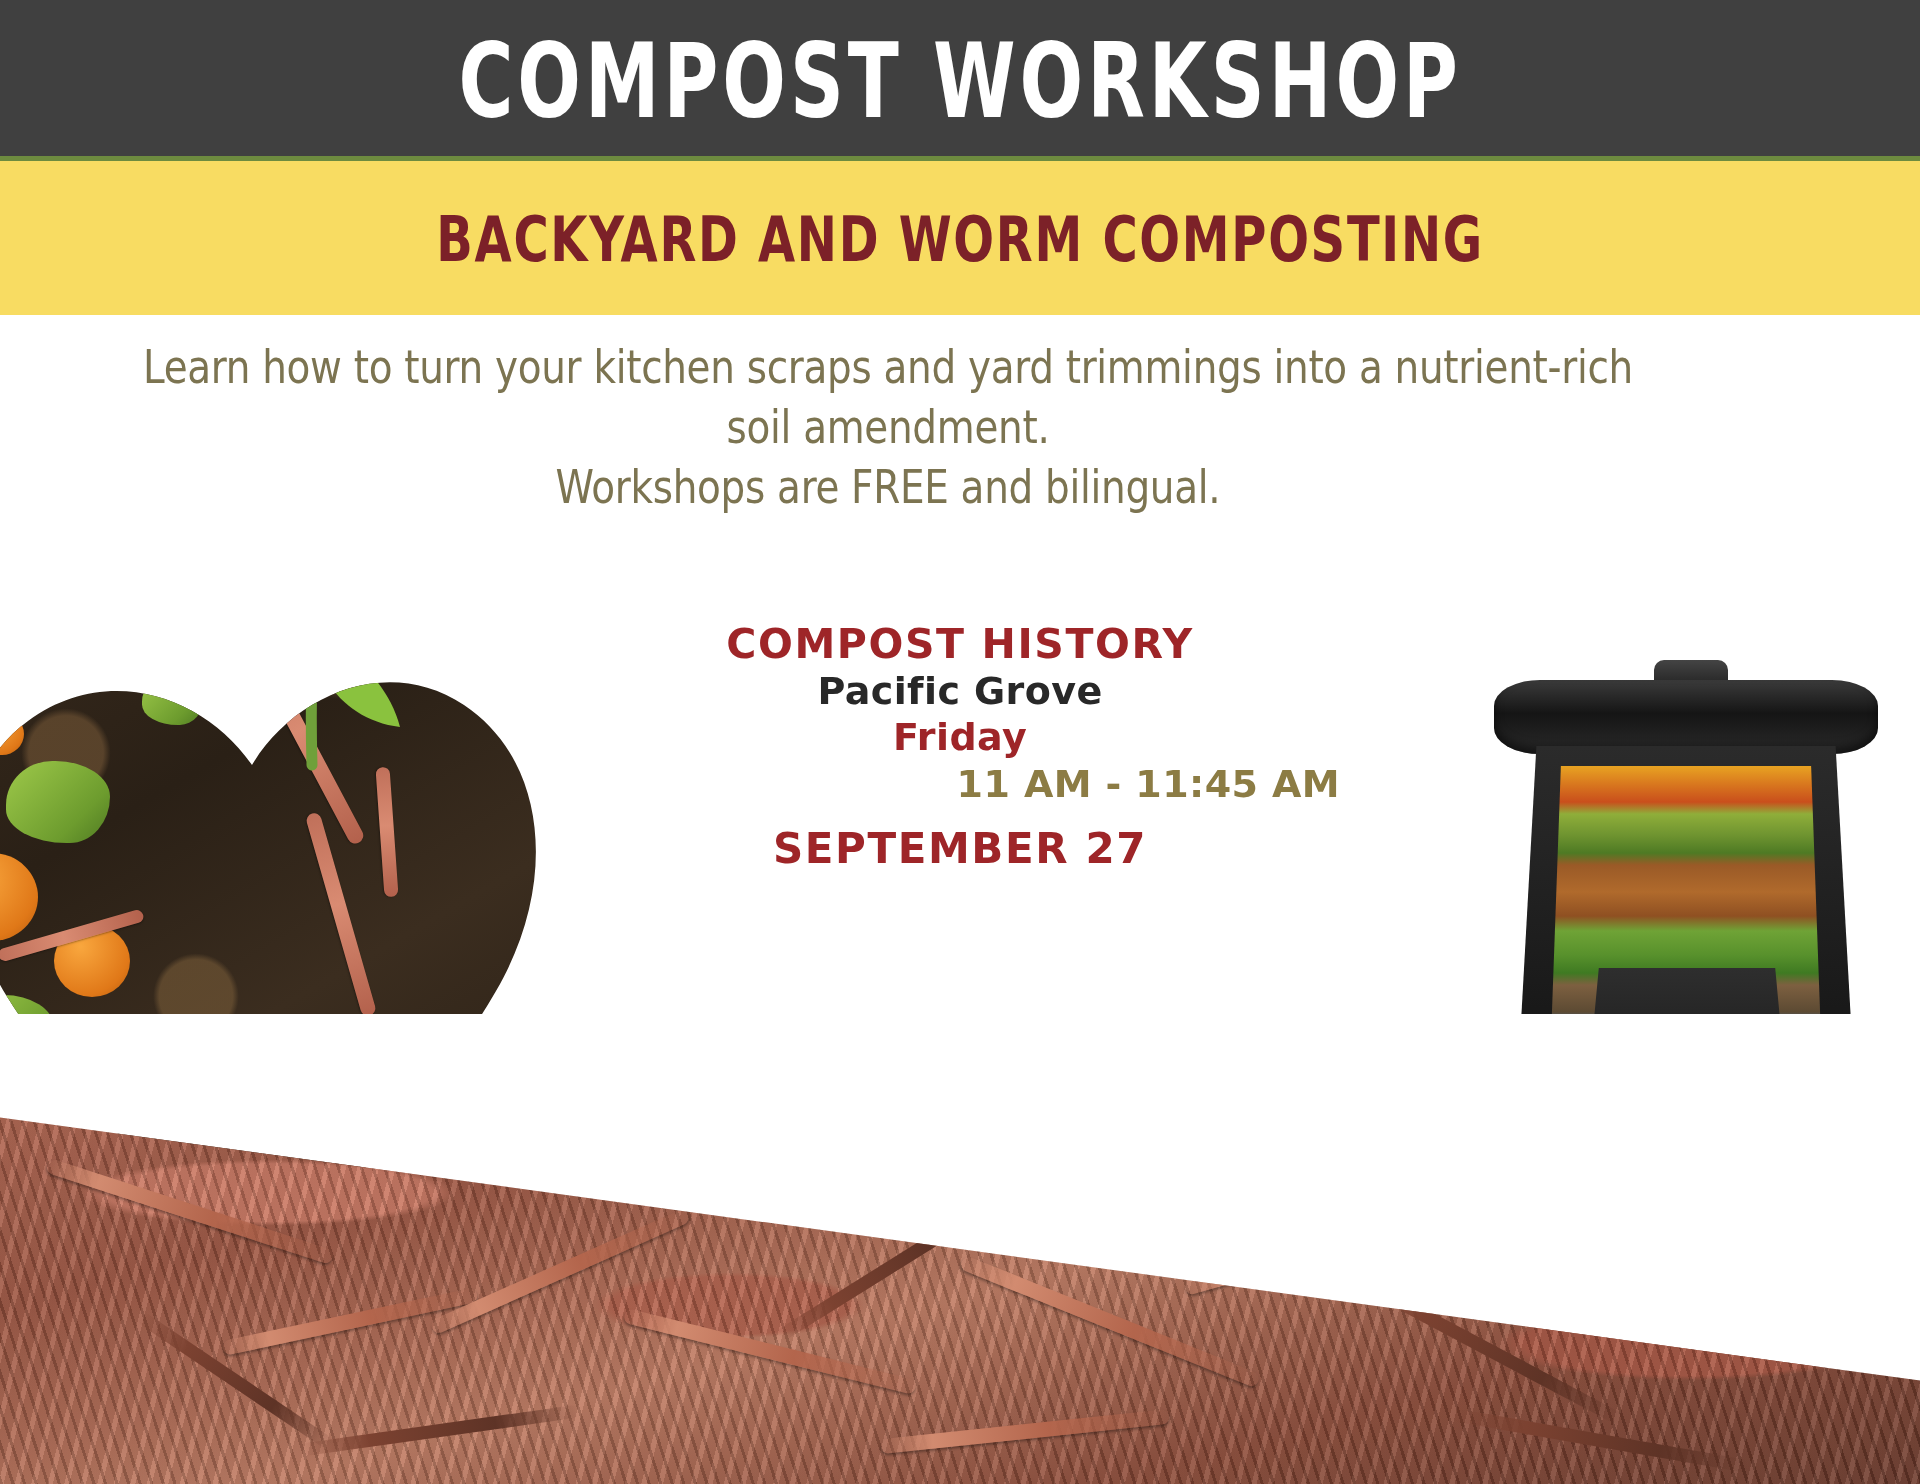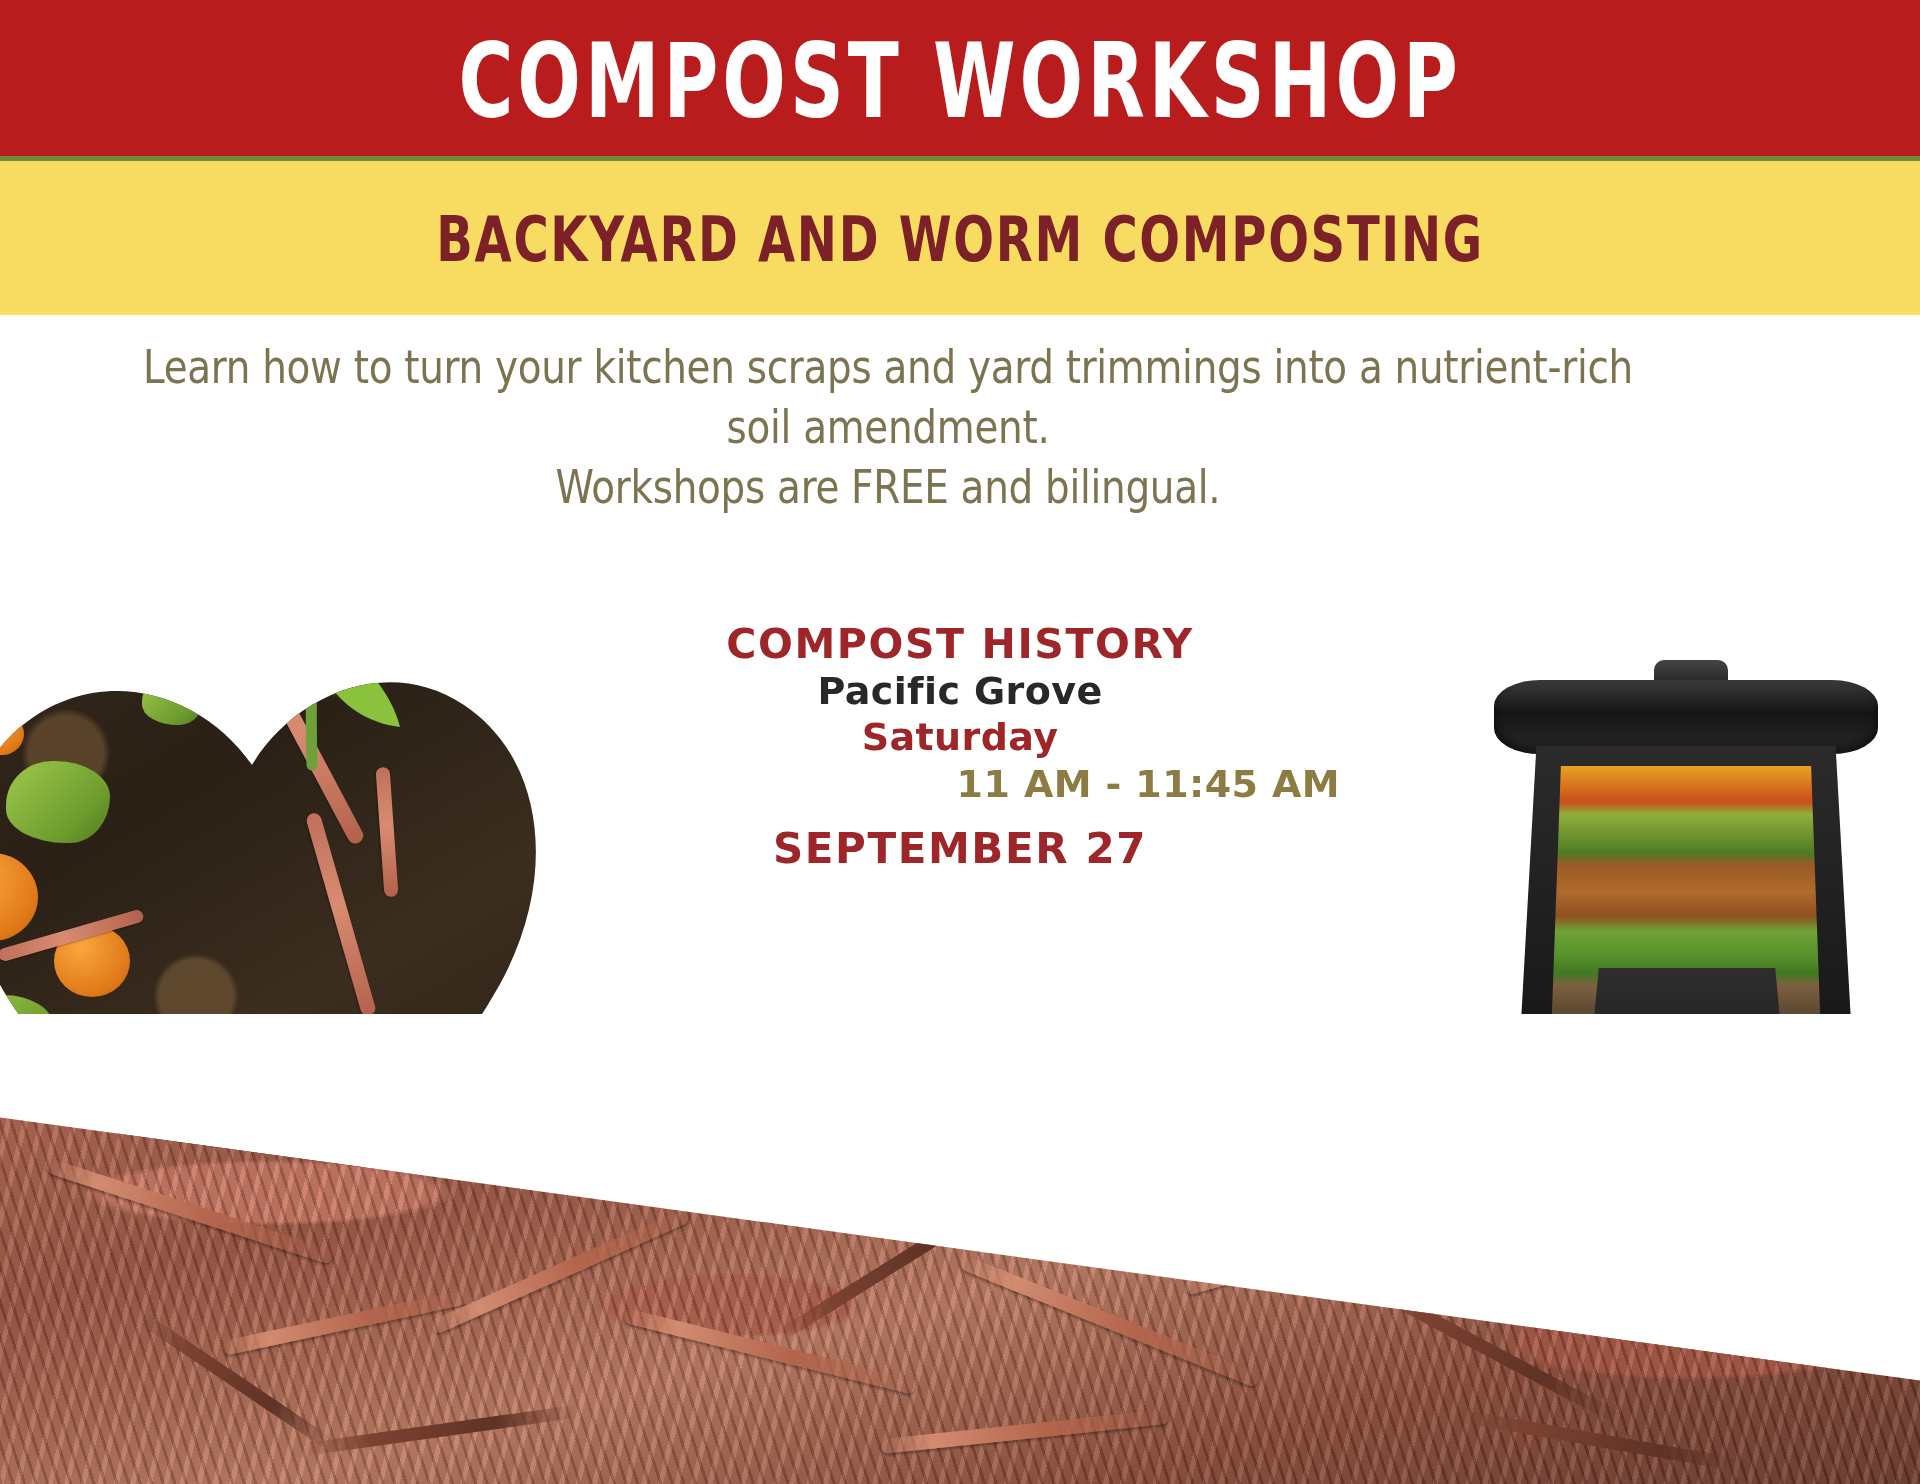--- a/index.html
+++ b/index.html
@@ -7,21 +7,21 @@
   body {
     width:1920px; height:1484px;
     position:relative; overflow:hidden;
     font-family:"Liberation Sans", sans-serif;
     background:#ffffff;
   }
 
   
   .band-green {
     position:absolute; left:0; top:0; width:1920px; height:161px;
-    background:#b91c1c;
+    background:#404040;
     display:flex; align-items:center; justify-content:center;
     overflow:hidden;
   }
   .band-green::after{
     content:""; position:absolute; left:0; bottom:0; width:100%; height:5px;
     background:#6d8b3f;
   }
   .title-main {
     color:#ffffff;
     font-family:"DejaVu Sans Condensed","Liberation Sans Narrow","Liberation Sans", sans-serif;
@@ -270,21 +270,21 @@
     <path d="M204 184 C 160 206, 122 248, 118 296 C 170 280, 198 238, 204 190 Z" fill="#7cb738"></path>
     <path d="M206 156 C 216 96, 266 54, 318 44 C 300 108, 254 150, 206 160 Z" fill="#aed95e"></path>
     <path d="M206 156 C 220 102, 264 62, 312 48" stroke="#6a9b33" stroke-width="2.5" fill="none"></path>
     <path d="M202 200 C 236 212, 276 246, 288 292 C 238 286, 206 248, 202 206 Z" fill="#8ac23e"></path>
   </svg>
 </div>
 
 <div class="details">
   <div class="venue">COMPOST HISTORY</div>
   <div class="city">Pacific Grove</div>
-  <div class="dayname">Saturday</div>
+  <div class="dayname">Friday</div>
   <div class="time">11 AM - 11:45 AM</div>
   <div class="datebig">SEPTEMBER 27</div>
 </div>
 
 <div class="bin-photo">
   <div class="bin-knob"></div>
   <div class="bin-lid"></div>
   <div class="bin-body"></div>
   <div class="bin-window"></div>
   <div class="bin-door"></div>

